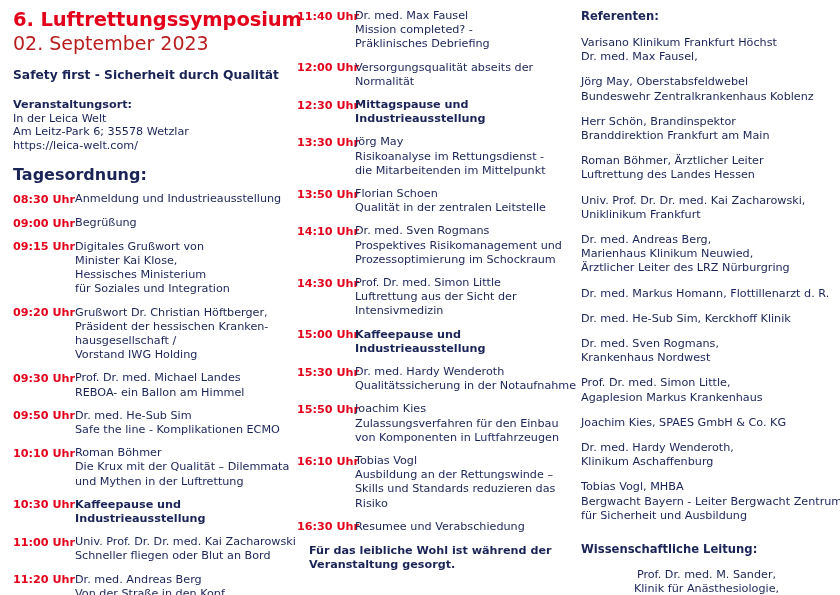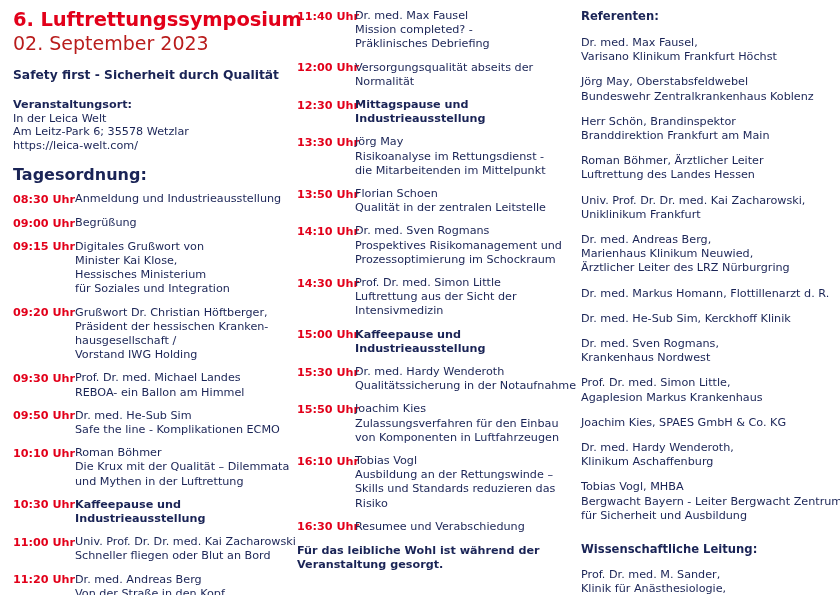--- a/index.html
+++ b/index.html
@@ -91,20 +91,21 @@
     line-height: 14.2px;
     font-weight: normal;
   }
   .row .desc.bold { font-weight: bold; }
   .row .desc div { white-space: nowrap; }
   .note {
     font-weight: bold;
     font-size: 11.2px;
     line-height: 14.2px;
     margin-top: 6px;
+    margin-left: 12px;
   }
   .note div { white-space: nowrap; }
 
   
   .ref-heading {
     font-weight: bold;
     font-size: 11.6px;
     line-height: 14px;
     margin: 0 0 13px 0;
   }
@@ -118,21 +119,21 @@
     font-weight: bold;
     font-size: 11.6px;
     line-height: 14px;
     margin: 19px 0 12px 0;
   }
   .lead-entry {
     font-size: 11.2px;
     line-height: 14.2px;
     margin-bottom: 17px;
   }
-  .lead-entry div { white-space: nowrap; }
+  .lead-entry div { white-space: nowrap; text-align: center; }
 </style>
 </head>
 <body>
 
 <div class="page">
 
   <div class="col col-left">
     <h1 class="title-main">6. Luftrettungssymposium</h1>
     <div class="title-date">02. September 2023</div>
     <div class="tagline">Safety first - Sicherheit durch Qualität</div>
@@ -319,22 +320,22 @@
     <div class="note" id="catering-note">
         <div>Für das leibliche Wohl ist während der</div>
         <div>Veranstaltung gesorgt.</div>
       </div>
   </div>
 
   <div class="col col-right">
     <div class="ref-heading">Referenten:</div>
     <div id="speakers-list">
         <div class="ref-entry">
+          <div>Varisano Klinikum Frankfurt Höchst</div>
           <div>Dr. med. Max Fausel,</div>
-          <div>Varisano Klinikum Frankfurt Höchst</div>
         </div>
         <div class="ref-entry">
           <div>Jörg May, Oberstabsfeldwebel</div>
           <div>Bundeswehr Zentralkrankenhaus Koblenz</div>
         </div>
         <div class="ref-entry">
           <div>Herr Schön, Brandinspektor</div>
           <div>Branddirektion Frankfurt am Main</div>
         </div>
         <div class="ref-entry">

